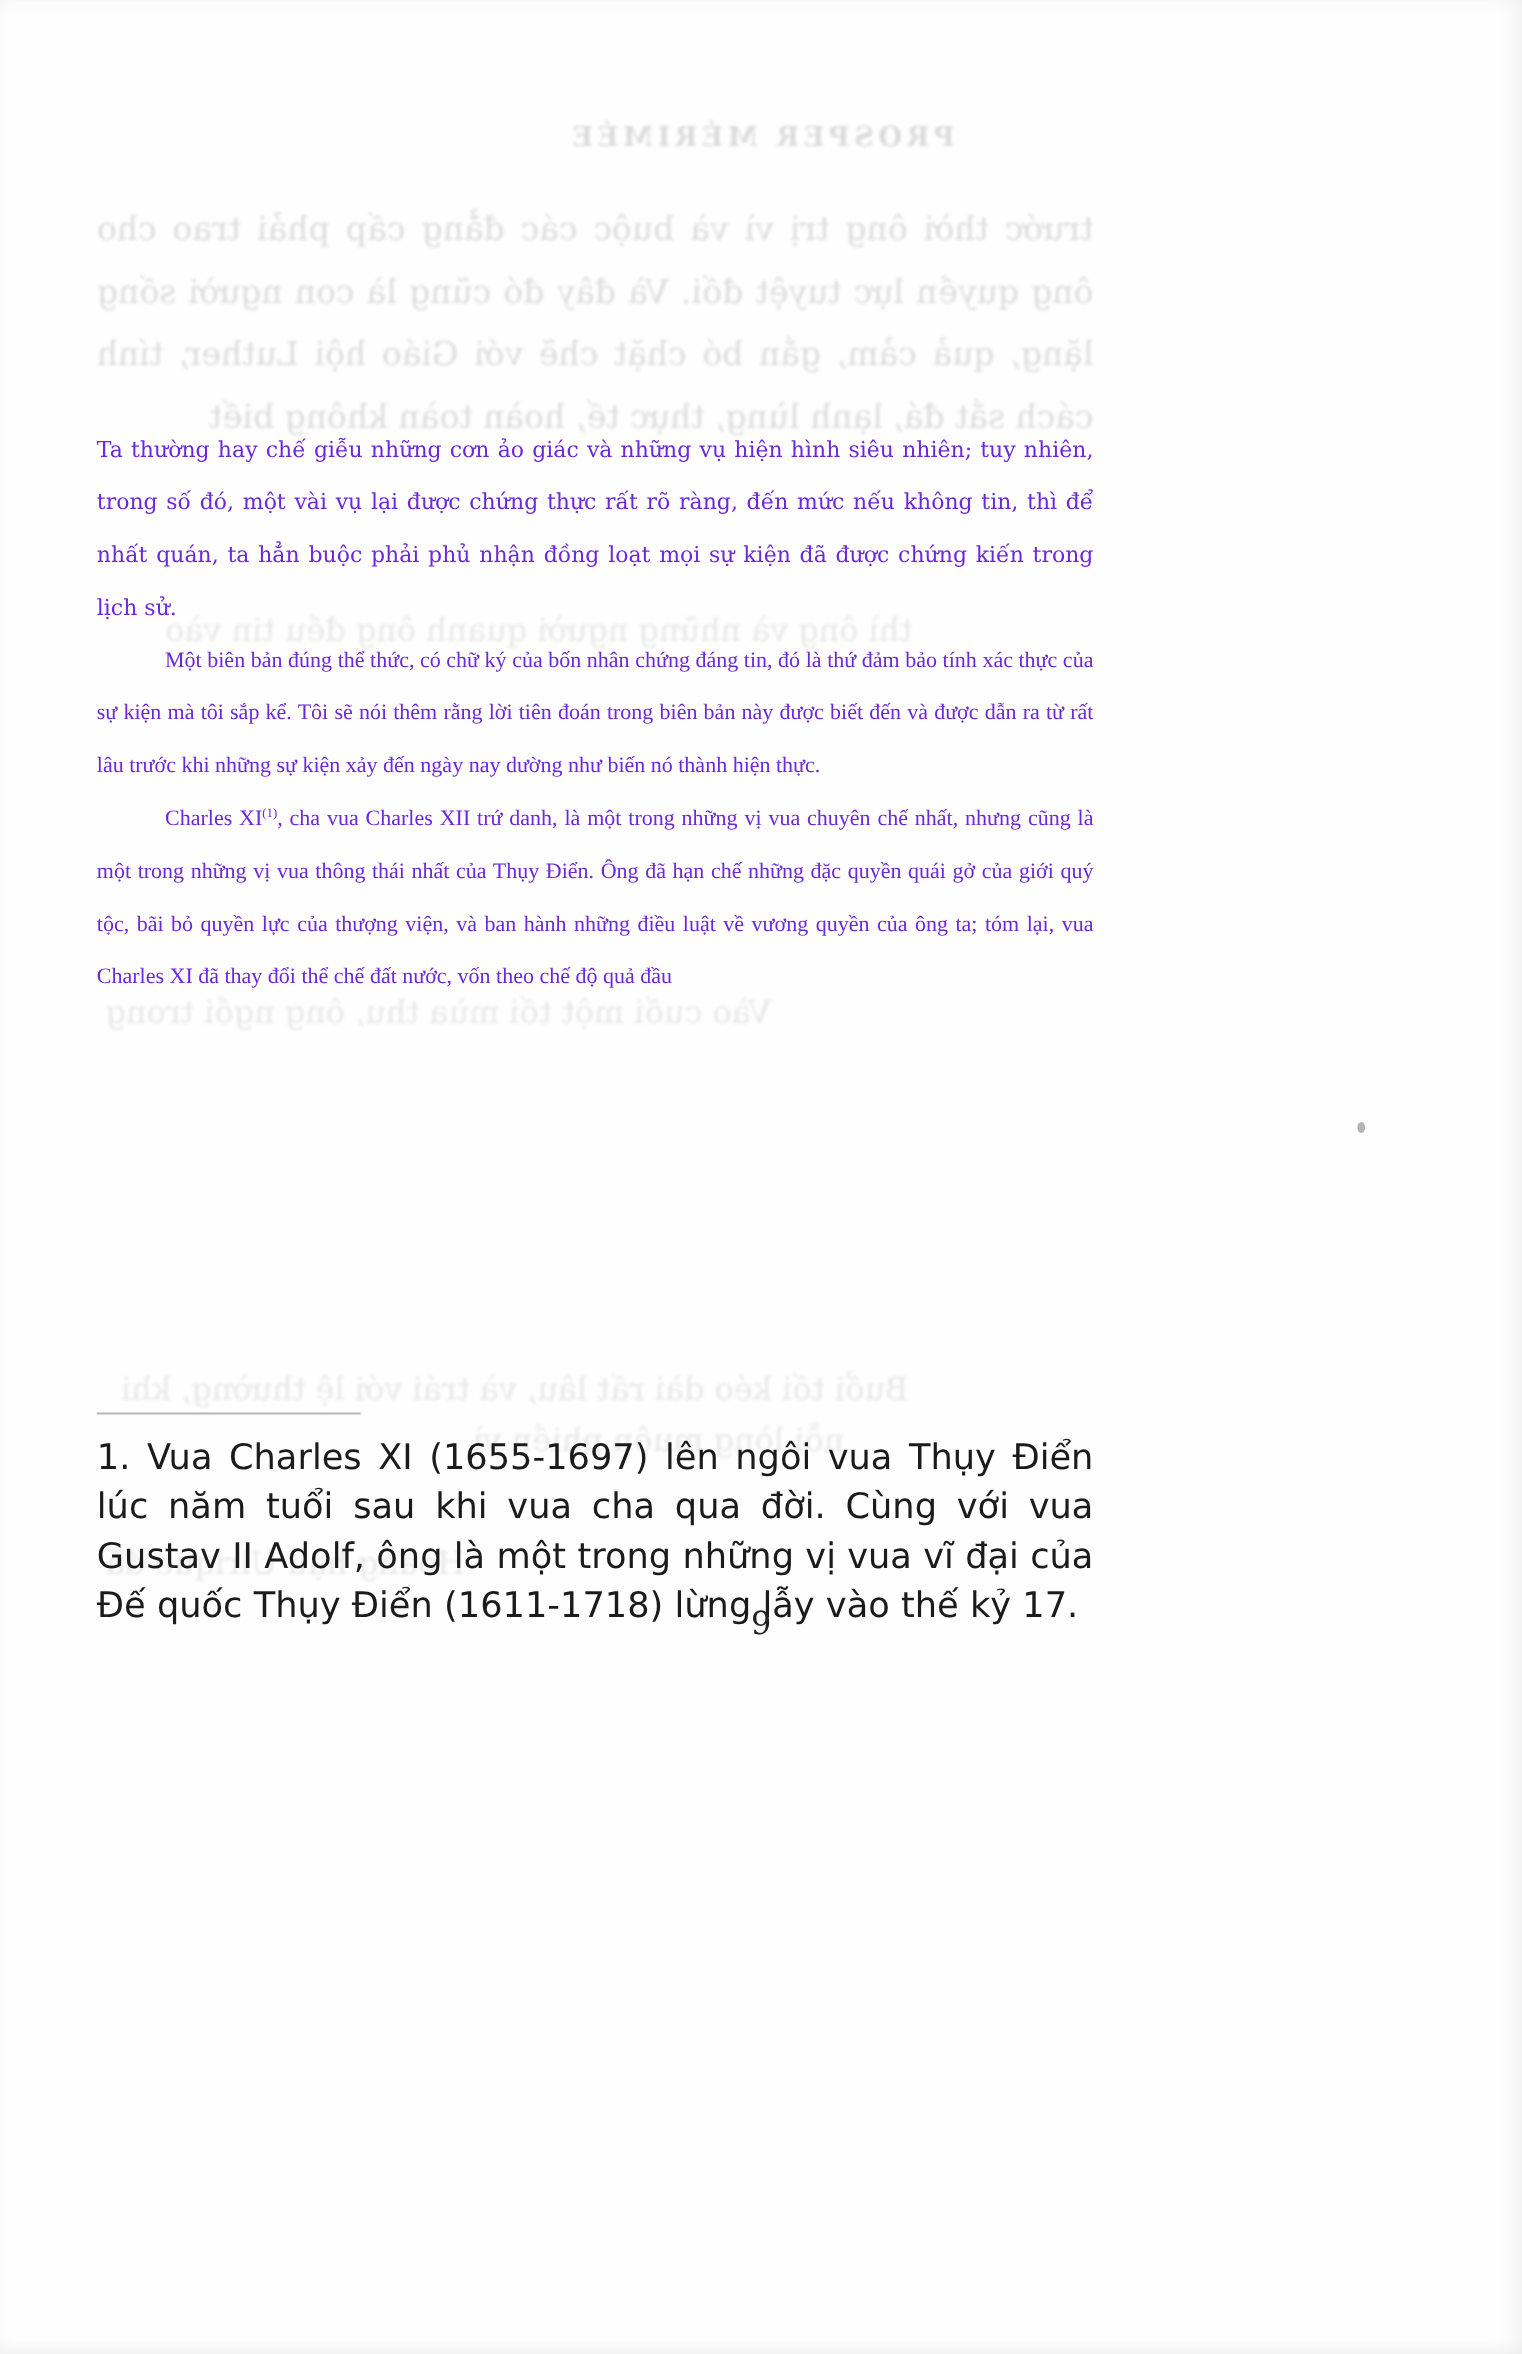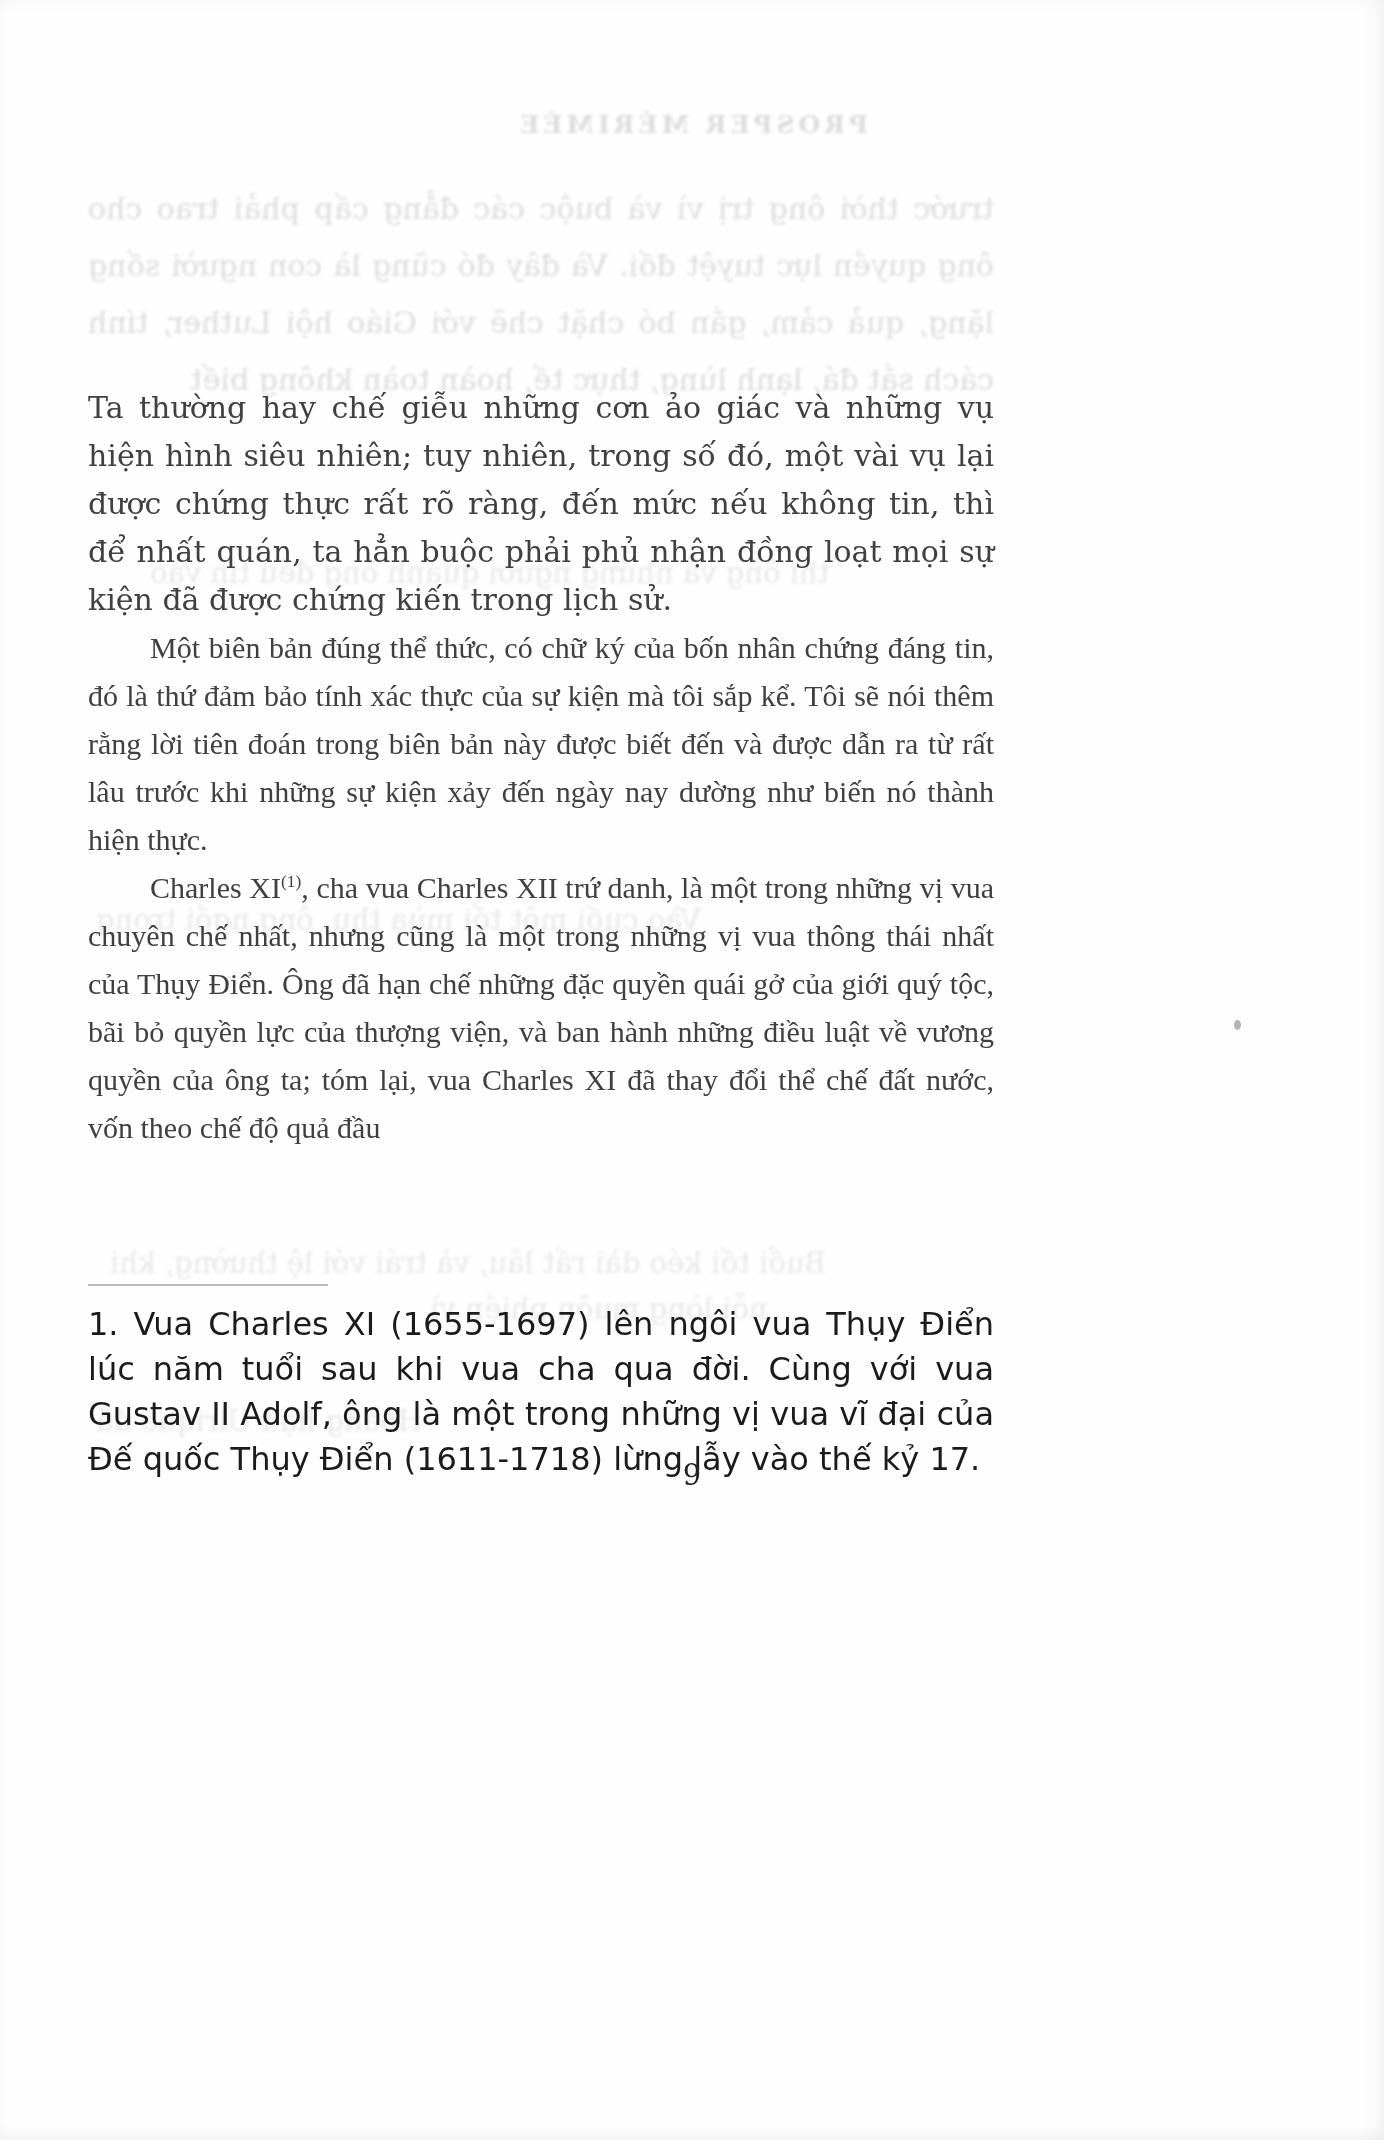--- a/index.html
+++ b/index.html
@@ -28,21 +28,21 @@
     color:#8d8d8d;opacity:0.20;filter:blur(1.6px);transform:scaleX(-1);
   }
   .g0{top:556px;left:150px;}
   .g1{top:903px;left:96px;}
   .g2{top:1246px;left:110px;}
   .g3{top:1292px;left:430px;}
   .g4{top:1404px;left:96px;}
   
   .body-text{
     position:absolute;top:384px;left:88px;width:906px;
-    font-size:30px;line-height:48px;color:#404040;text-align:justify;
+    font-size:20px;line-height:48px;color:#6d28d9;text-align:justify;
   }
   .para{margin:0;}
   .para.indent{text-indent:62px;font-family:Liberation Serif, serif;}
   .fn-ref{font-size:0.58em;line-height:0;}
   
   .footnote-rule{
     position:absolute;top:1284px;left:88px;width:240px;height:2px;
     background:#777;opacity:0.5;
   }
   .footnote{

